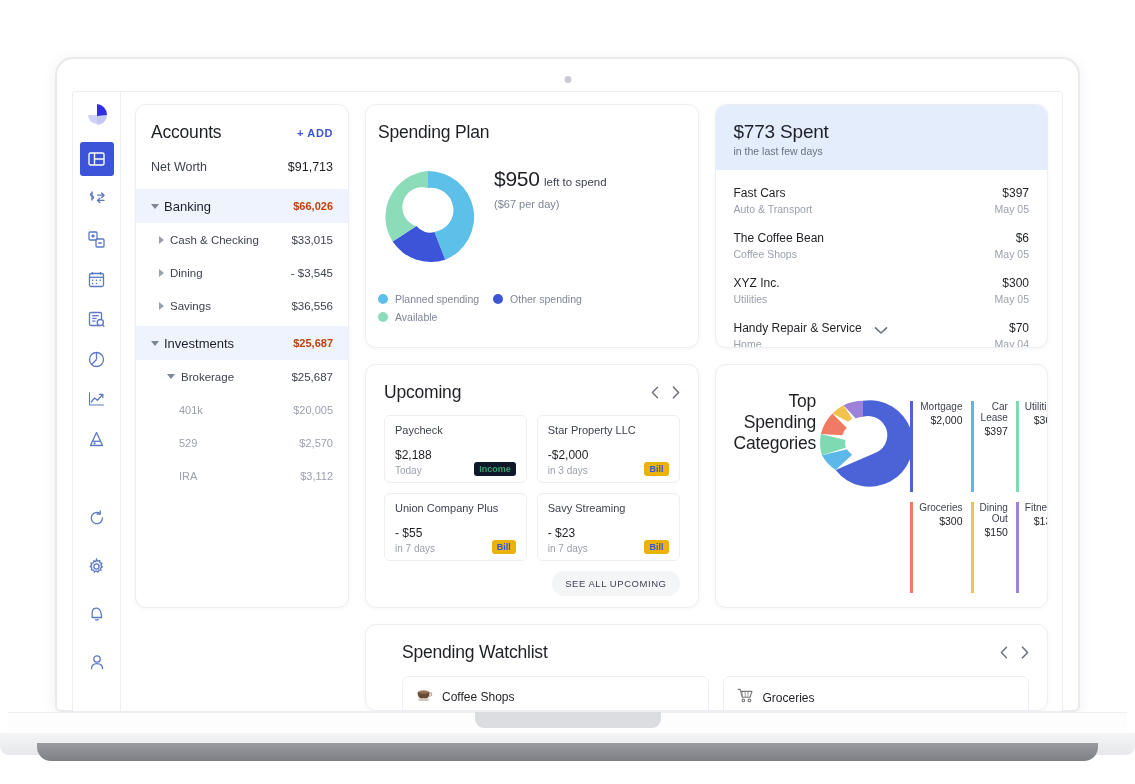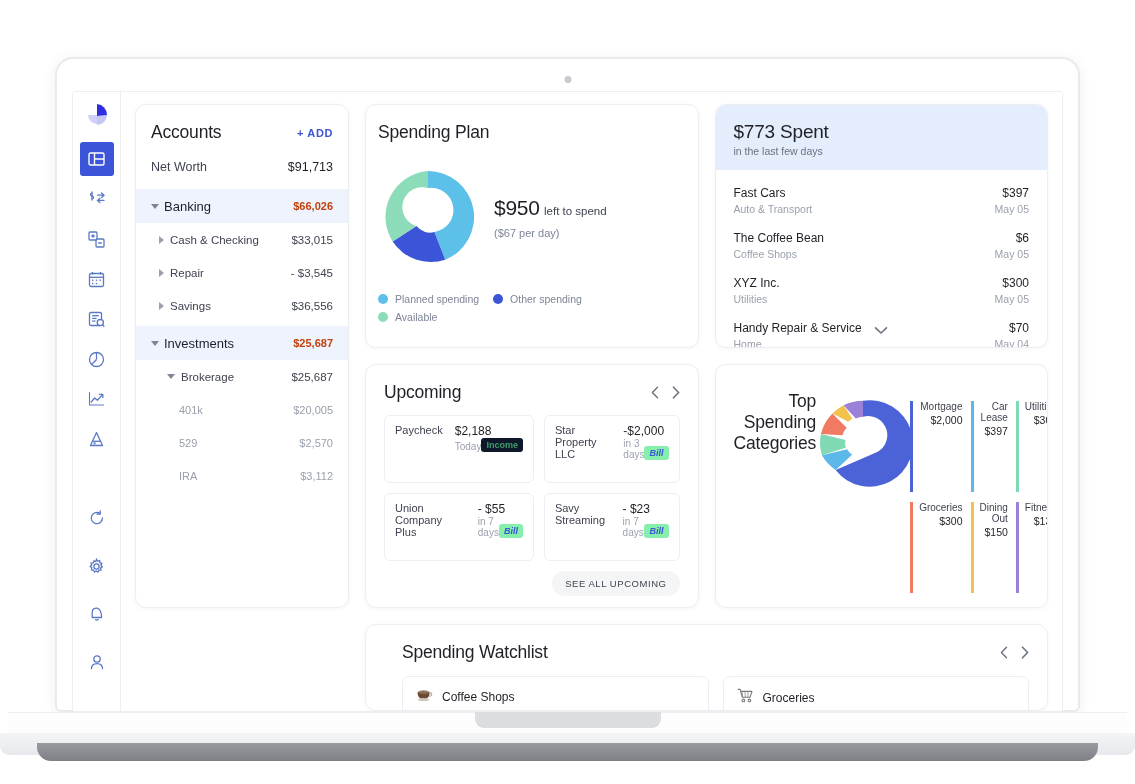--- a/index.html
+++ b/index.html
@@ -131,21 +131,21 @@
   .acct-child .l { font-size: 11.5px; color: #3f4350; display: flex; align-items: center; gap: 6px; padding-left: 8px; }
   .acct-child .r { font-size: 11.5px; color: #3f4350; }
   .acct-leaf .l { font-size: 11px; color: #9aa0ad; padding-left: 28px; }
   .acct-leaf .r { font-size: 11px; color: #9aa0ad; }
   .acct-child.sub .l { padding-left: 16px; }
   .caret-d { width: 0; height: 0; border-left: 4.5px solid transparent; border-right: 4.5px solid transparent; border-top: 5.5px solid #7d8596; }
   .caret-r { width: 0; height: 0; border-top: 4px solid transparent; border-bottom: 4px solid transparent; border-left: 5.5px solid #9aa0ad; }
 
   
   .plan { padding: 17px 12px; }
-  .plan-body { display: flex; align-items: center; gap: 16px; margin-top: 24px; }
+  .plan-body { display: flex; align-items: flex-start; gap: 16px; margin-top: 24px; }
   .plan-text .big { font-size: 21px; color: #1e2026; font-weight: 500; letter-spacing: -.3px; }
   .plan-text .small { font-size: 11.5px; color: #3f4350; }
   .plan-text .sub { font-size: 11px; color: #7d8596; margin-top: 7px; }
   .legend { display: flex; flex-wrap: wrap; gap: 6px 14px; margin-top: 26px; max-width: 250px; }
   .legend-item { display: flex; align-items: center; gap: 7px; font-size: 10.5px; color: #7d8596; }
   .dot { width: 10px; height: 10px; border-radius: 50%; flex: 0 0 10px; }
 
   
   .spent { padding: 0; display: flex; flex-direction: column; position: relative; }
   .spent-head { background: #e3edfb; padding: 16px 18px 13px 18px; }
@@ -160,29 +160,29 @@
   .chev-more { position: absolute; left: 50%; bottom: 8px; transform: translateX(-50%); color: #6b7280; }
 
   
   .upcoming { padding: 17px 18px 14px 18px; display: flex; flex-direction: column; }
   .row-head { display: flex; align-items: center; justify-content: space-between; }
   .arrows { display: flex; gap: 13px; color: #6b7280; }
   .arrow-btn { background: none; border: none; cursor: pointer; color: #6b7280; display:flex; }
   .up-grid { display: grid; grid-template-columns: 1fr 1fr; gap: 10px; margin-top: 12px; }
   .up-card {
     border: 1px solid #eceef1; border-radius: 6px; padding: 8px 10px 7px 10px; height: 68px;
-    display: flex; flex-direction: row; justify-content: space-between; gap: 12px;
+    display: flex; flex-direction: column; justify-content: space-between; gap: 12px;
   }
   .up-card .title { font-size: 11px; color: #3f4350; }
   .up-card .amt { font-size: 12px; color: #1e2026; }
   .up-foot { display: flex; align-items: flex-end; justify-content: space-between; }
   .up-when { font-size: 10px; color: #9aa0ad; }
   .badge { font-size: 9px; font-weight: 700; padding: 2px 5px; border-radius: 3px; }
   .badge.income { background: #0f172a; color: #3f9e6d; }
-  .badge.bill { background: #86efac; color: #3b54d8; font-style: italic; }
+  .badge.bill { background: #eab308; color: #3b54d8; }
   .see-all {
     align-self: flex-end; margin-top: 10px;
     background: #f4f5f7; border: none; border-radius: 13px;
     padding: 7px 13px; font-size: 9.5px; letter-spacing: .55px; color: #3f4350;
     cursor: pointer; font-family: inherit;
   }
 
   
   .topcat { padding: 26px 18px 14px 18px; display: flex; flex-direction: row; text-align: right; }
   .topcat-chart { display: flex; justify-content: center; margin-top: 6px; }
@@ -348,21 +348,21 @@
         <div class="acct-row acct-child">
           <span class="l">
             <span class="caret-r"></span>
             <span>Cash &amp; Checking</span>
           </span>
           <span class="r">$33,015</span>
         </div>
         <div class="acct-row acct-child">
           <span class="l">
             <span class="caret-r"></span>
-            <span>Repair</span>
+            <span>Dining</span>
           </span>
           <span class="r">- $3,545</span>
         </div>
         <div class="acct-row acct-child">
           <span class="l">
             <span class="caret-r"></span>
             <span>Savings</span>
           </span>
           <span class="r">$36,556</span>
         </div>

